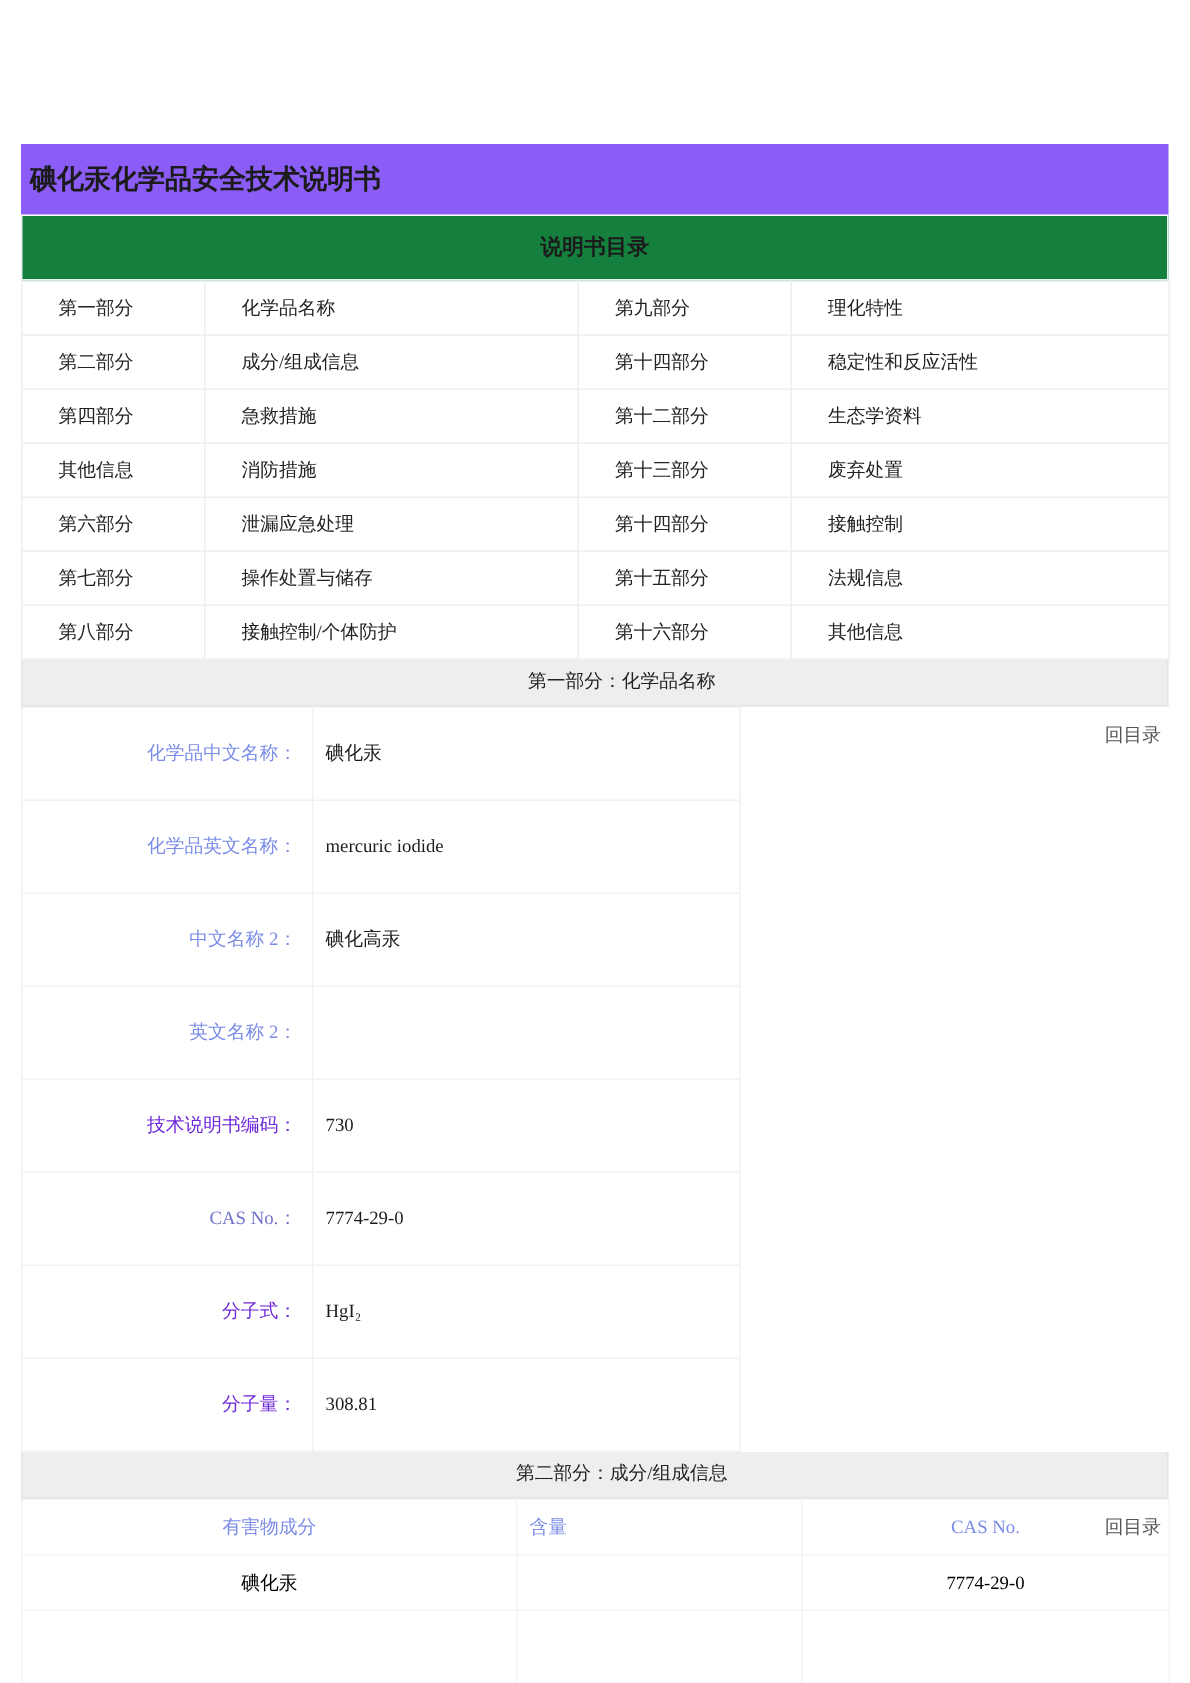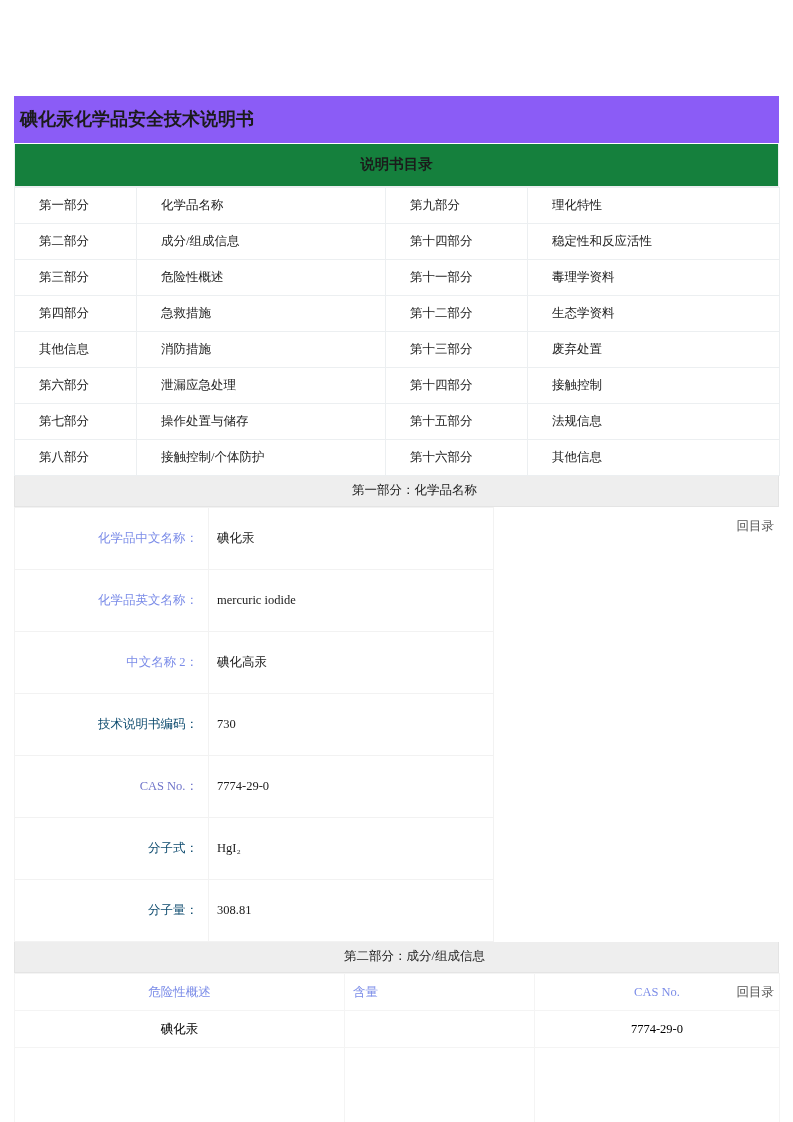--- a/index.html
+++ b/index.html
@@ -105,21 +105,21 @@
   .fields td.lbl {
     width: 194px;
     text-align: right;
     padding-right: 10px;
     white-space: nowrap;
   }
   .fields td.val { color: #1b1b1b; }
   .fields tr.half td.val { width: 280px; }
   .fields tr.half td.pad { border: none; border-left: 1px solid #f2f2f2; }
   .lbl-blue  { color: #7b8ce8; }
-  .lbl-green { color: #0c4a6e; }
+  .lbl-green { color: #6d28d9; }
   .lbl-purple{ color: #6f74c9; }
 
   
   .comp { border-collapse: collapse; table-layout: fixed; width: 100%; font-size: 12.5px; }
   .comp td { border: 1px solid #f4f4f4; padding: 9px 8px; line-height: 18px; vertical-align: top; }
   .comp .h { text-align: center; }
   .comp .hc { color: #7b8ce8; }
   .comp .cc1 { width: 330px; text-align: center; }
   .comp .cc2 { width: 190px; text-align: left; }
   .comp .cc3 { width: 245px; text-align: center; }
@@ -149,26 +149,20 @@
             <td>第九部分</td>
             <td>理化特性</td>
           </tr>
           <tr>
             <td>第二部分</td>
             <td>成分/组成信息</td>
             <td>第十四部分</td>
             <td>稳定性和反应活性</td>
           </tr>
           <tr>
-            <td>第三部分</td>
-            <td>危险性概述</td>
-            <td>第十一部分</td>
-            <td>毒理学资料</td>
-          </tr>
-          <tr>
             <td>第四部分</td>
             <td>急救措施</td>
             <td>第十二部分</td>
             <td>生态学资料</td>
           </tr>
           <tr>
             <td>其他信息</td>
             <td>消防措施</td>
             <td>第十三部分</td>
             <td>废弃处置</td>
@@ -205,20 +199,24 @@
             <td class="lbl lbl-blue">化学品中文名称：</td>
             <td class="val">碘化汞</td>
           </tr>
           <tr>
             <td class="lbl lbl-blue">化学品英文名称：</td>
             <td class="val">mercuric iodide</td>
           </tr>
           <tr>
             <td class="lbl lbl-blue">中文名称 2：</td>
             <td class="val">碘化高汞</td>
+          </tr>
+          <tr>
+            <td class="lbl lbl-blue">英文名称 2：</td>
+            <td class="val"></td>
           </tr>
           <tr class="half">
             <td class="lbl lbl-green">技术说明书编码：</td>
             <td class="val">730</td>
             <td class="pad"></td>
           </tr>
           <tr class="half">
             <td class="lbl lbl-purple">CAS No.：</td>
             <td class="val">7774-29-0</td>
             <td class="pad"></td>
@@ -242,21 +240,21 @@
     </div>
 
     <table class="comp">
       <colgroup>
         <col class="cc1">
           <col class="cc2">
           <col class="cc3">
       </colgroup>
       <tbody id="s2-body">
           <tr>
-            <td class="h hc cc1">危险性概述</td>
+            <td class="h hc cc1">有害物成分</td>
             <td class="h hc cc2">含量</td>
             <td class="h hc cc3">CAS No.</td>
           </tr>
           <tr>
             <td class="cc1">碘化汞</td>
             <td class="cc2"></td>
             <td class="cc3">7774-29-0</td>
           </tr>
           <tr class="filler">
             <td></td>

